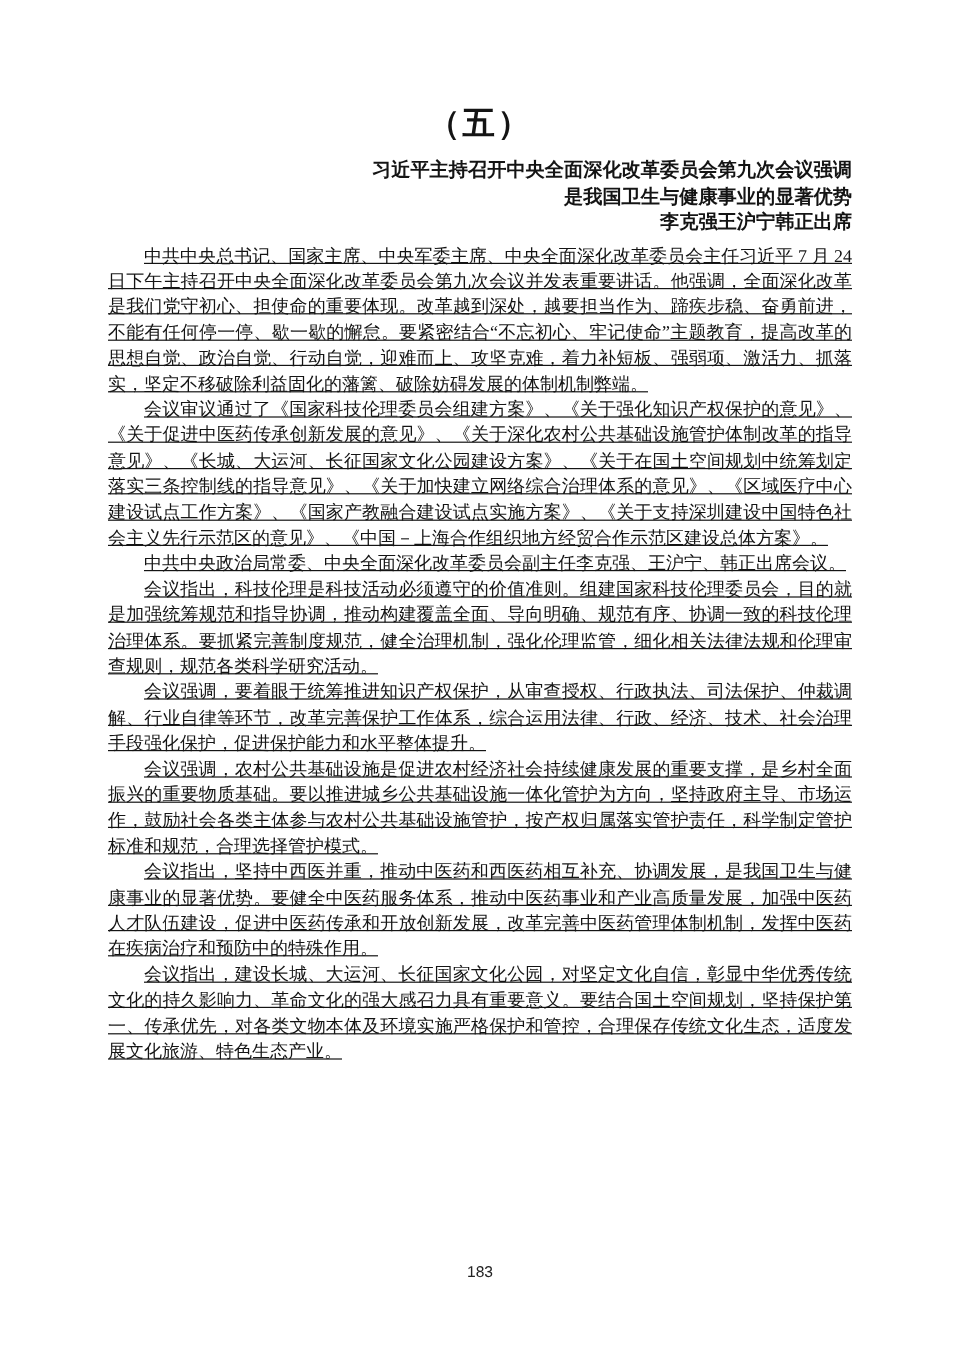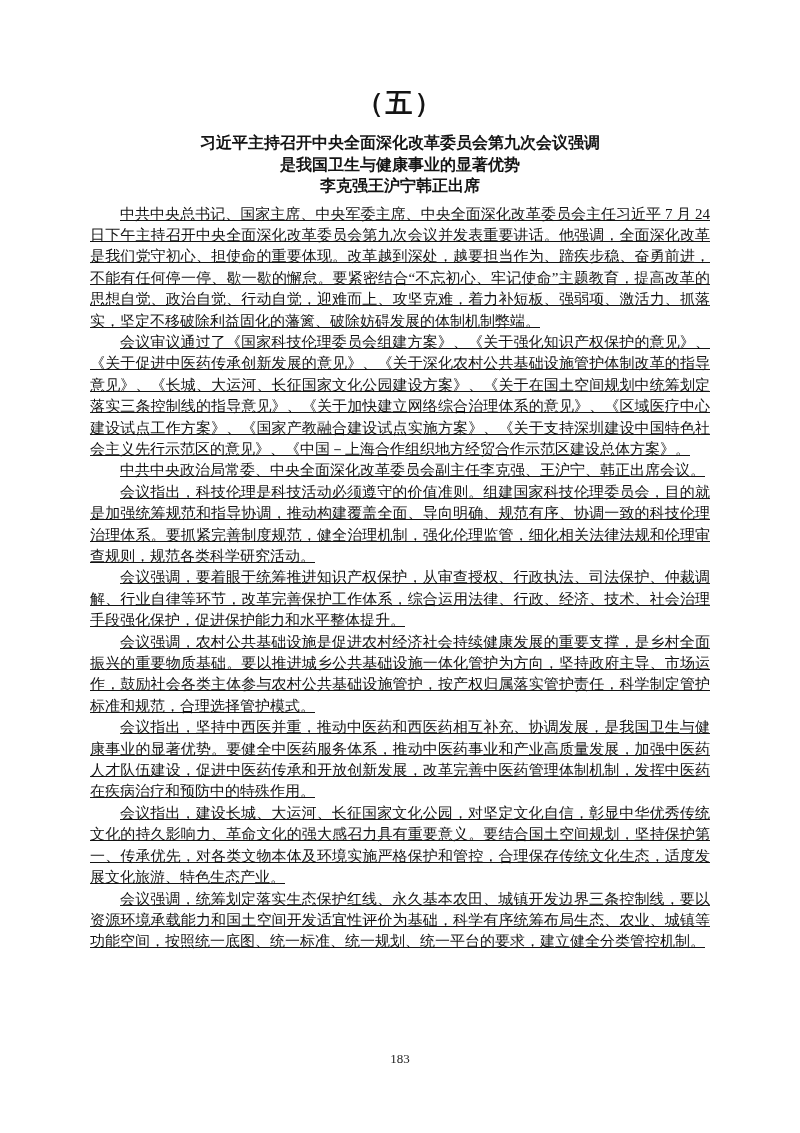--- a/index.html
+++ b/index.html
@@ -30,41 +30,42 @@
   .title-block {
     text-align: center;
     font-family: "Liberation Sans", sans-serif;
     font-weight: 700;
     font-size: 16px;
     line-height: 21.5px;
     margin: 0 0 7px 0;
   }
   .title-block div {
     white-space: nowrap;
+    text-align: right;
   }
   .body-text {
     font-family: "Liberation Serif", serif;
     font-size: 15px;
     line-height: 21.4px;
     text-align: justify;
     text-justify: inter-ideograph;
   }
   .body-text p {
     margin: 0;
     padding: 0;
     text-indent: 2em;
     text-decoration: underline;
   }
   .page-number {
     position: absolute;
     left: 0;
     bottom: 66px;
     width: 100%;
     text-align: center;
-    font-family: Liberation Serif, serif;
+    font-family: Liberation Sans, sans-serif;
     font-size: 13px;
     color: #222222;
   }
 </style>
 </head>
 <body>
 
 <div class="page">
 
   <div class="section-number">（五）</div>
@@ -77,18 +78,17 @@
 
   <div class="body-text">
     <p>中共中央总书记、国家主席、中央军委主席、中央全面深化改革委员会主任习近平 7 月 24 日下午主持召开中央全面深化改革委员会第九次会议并发表重要讲话。他强调，全面深化改革是我们党守初心、担使命的重要体现。改革越到深处，越要担当作为、蹄疾步稳、奋勇前进，不能有任何停一停、歇一歇的懈怠。要紧密结合“不忘初心、牢记使命”主题教育，提高改革的思想自觉、政治自觉、行动自觉，迎难而上、攻坚克难，着力补短板、强弱项、激活力、抓落实，坚定不移破除利益固化的藩篱、破除妨碍发展的体制机制弊端。</p>
     <p>会议审议通过了《国家科技伦理委员会组建方案》、《关于强化知识产权保护的意见》、《关于促进中医药传承创新发展的意见》、《关于深化农村公共基础设施管护体制改革的指导意见》、《长城、大运河、长征国家文化公园建设方案》、《关于在国土空间规划中统筹划定落实三条控制线的指导意见》、《关于加快建立网络综合治理体系的意见》、《区域医疗中心建设试点工作方案》、《国家产教融合建设试点实施方案》、《关于支持深圳建设中国特色社会主义先行示范区的意见》、《中国－上海合作组织地方经贸合作示范区建设总体方案》。</p>
     <p>中共中央政治局常委、中央全面深化改革委员会副主任李克强、王沪宁、韩正出席会议。</p>
     <p>会议指出，科技伦理是科技活动必须遵守的价值准则。组建国家科技伦理委员会，目的就是加强统筹规范和指导协调，推动构建覆盖全面、导向明确、规范有序、协调一致的科技伦理治理体系。要抓紧完善制度规范，健全治理机制，强化伦理监管，细化相关法律法规和伦理审查规则，规范各类科学研究活动。</p>
     <p>会议强调，要着眼于统筹推进知识产权保护，从审查授权、行政执法、司法保护、仲裁调解、行业自律等环节，改革完善保护工作体系，综合运用法律、行政、经济、技术、社会治理手段强化保护，促进保护能力和水平整体提升。</p>
     <p>会议强调，农村公共基础设施是促进农村经济社会持续健康发展的重要支撑，是乡村全面振兴的重要物质基础。要以推进城乡公共基础设施一体化管护为方向，坚持政府主导、市场运作，鼓励社会各类主体参与农村公共基础设施管护，按产权归属落实管护责任，科学制定管护标准和规范，合理选择管护模式。</p>
     <p>会议指出，坚持中西医并重，推动中医药和西医药相互补充、协调发展，是我国卫生与健康事业的显著优势。要健全中医药服务体系，推动中医药事业和产业高质量发展，加强中医药人才队伍建设，促进中医药传承和开放创新发展，改革完善中医药管理体制机制，发挥中医药在疾病治疗和预防中的特殊作用。</p>
     <p>会议指出，建设长城、大运河、长征国家文化公园，对坚定文化自信，彰显中华优秀传统文化的持久影响力、革命文化的强大感召力具有重要意义。要结合国土空间规划，坚持保护第一、传承优先，对各类文物本体及环境实施严格保护和管控，合理保存传统文化生态，适度发展文化旅游、特色生态产业。</p>
-    <p>会议强调，统筹划定落实生态保护红线、永久基本农田、城镇开发边界三条控制线，要以资源环境承载能力和国土空间开发适宜性评价为基础，科学有序统筹布局生态、农业、城镇等功能空间，按照统一底图、统一标准、统一规划、统一平台的要求，建立健全分类管控机制。</p>
   </div>
 
   <div class="page-number">183</div>
 
 </div>
 
 </body></html>

